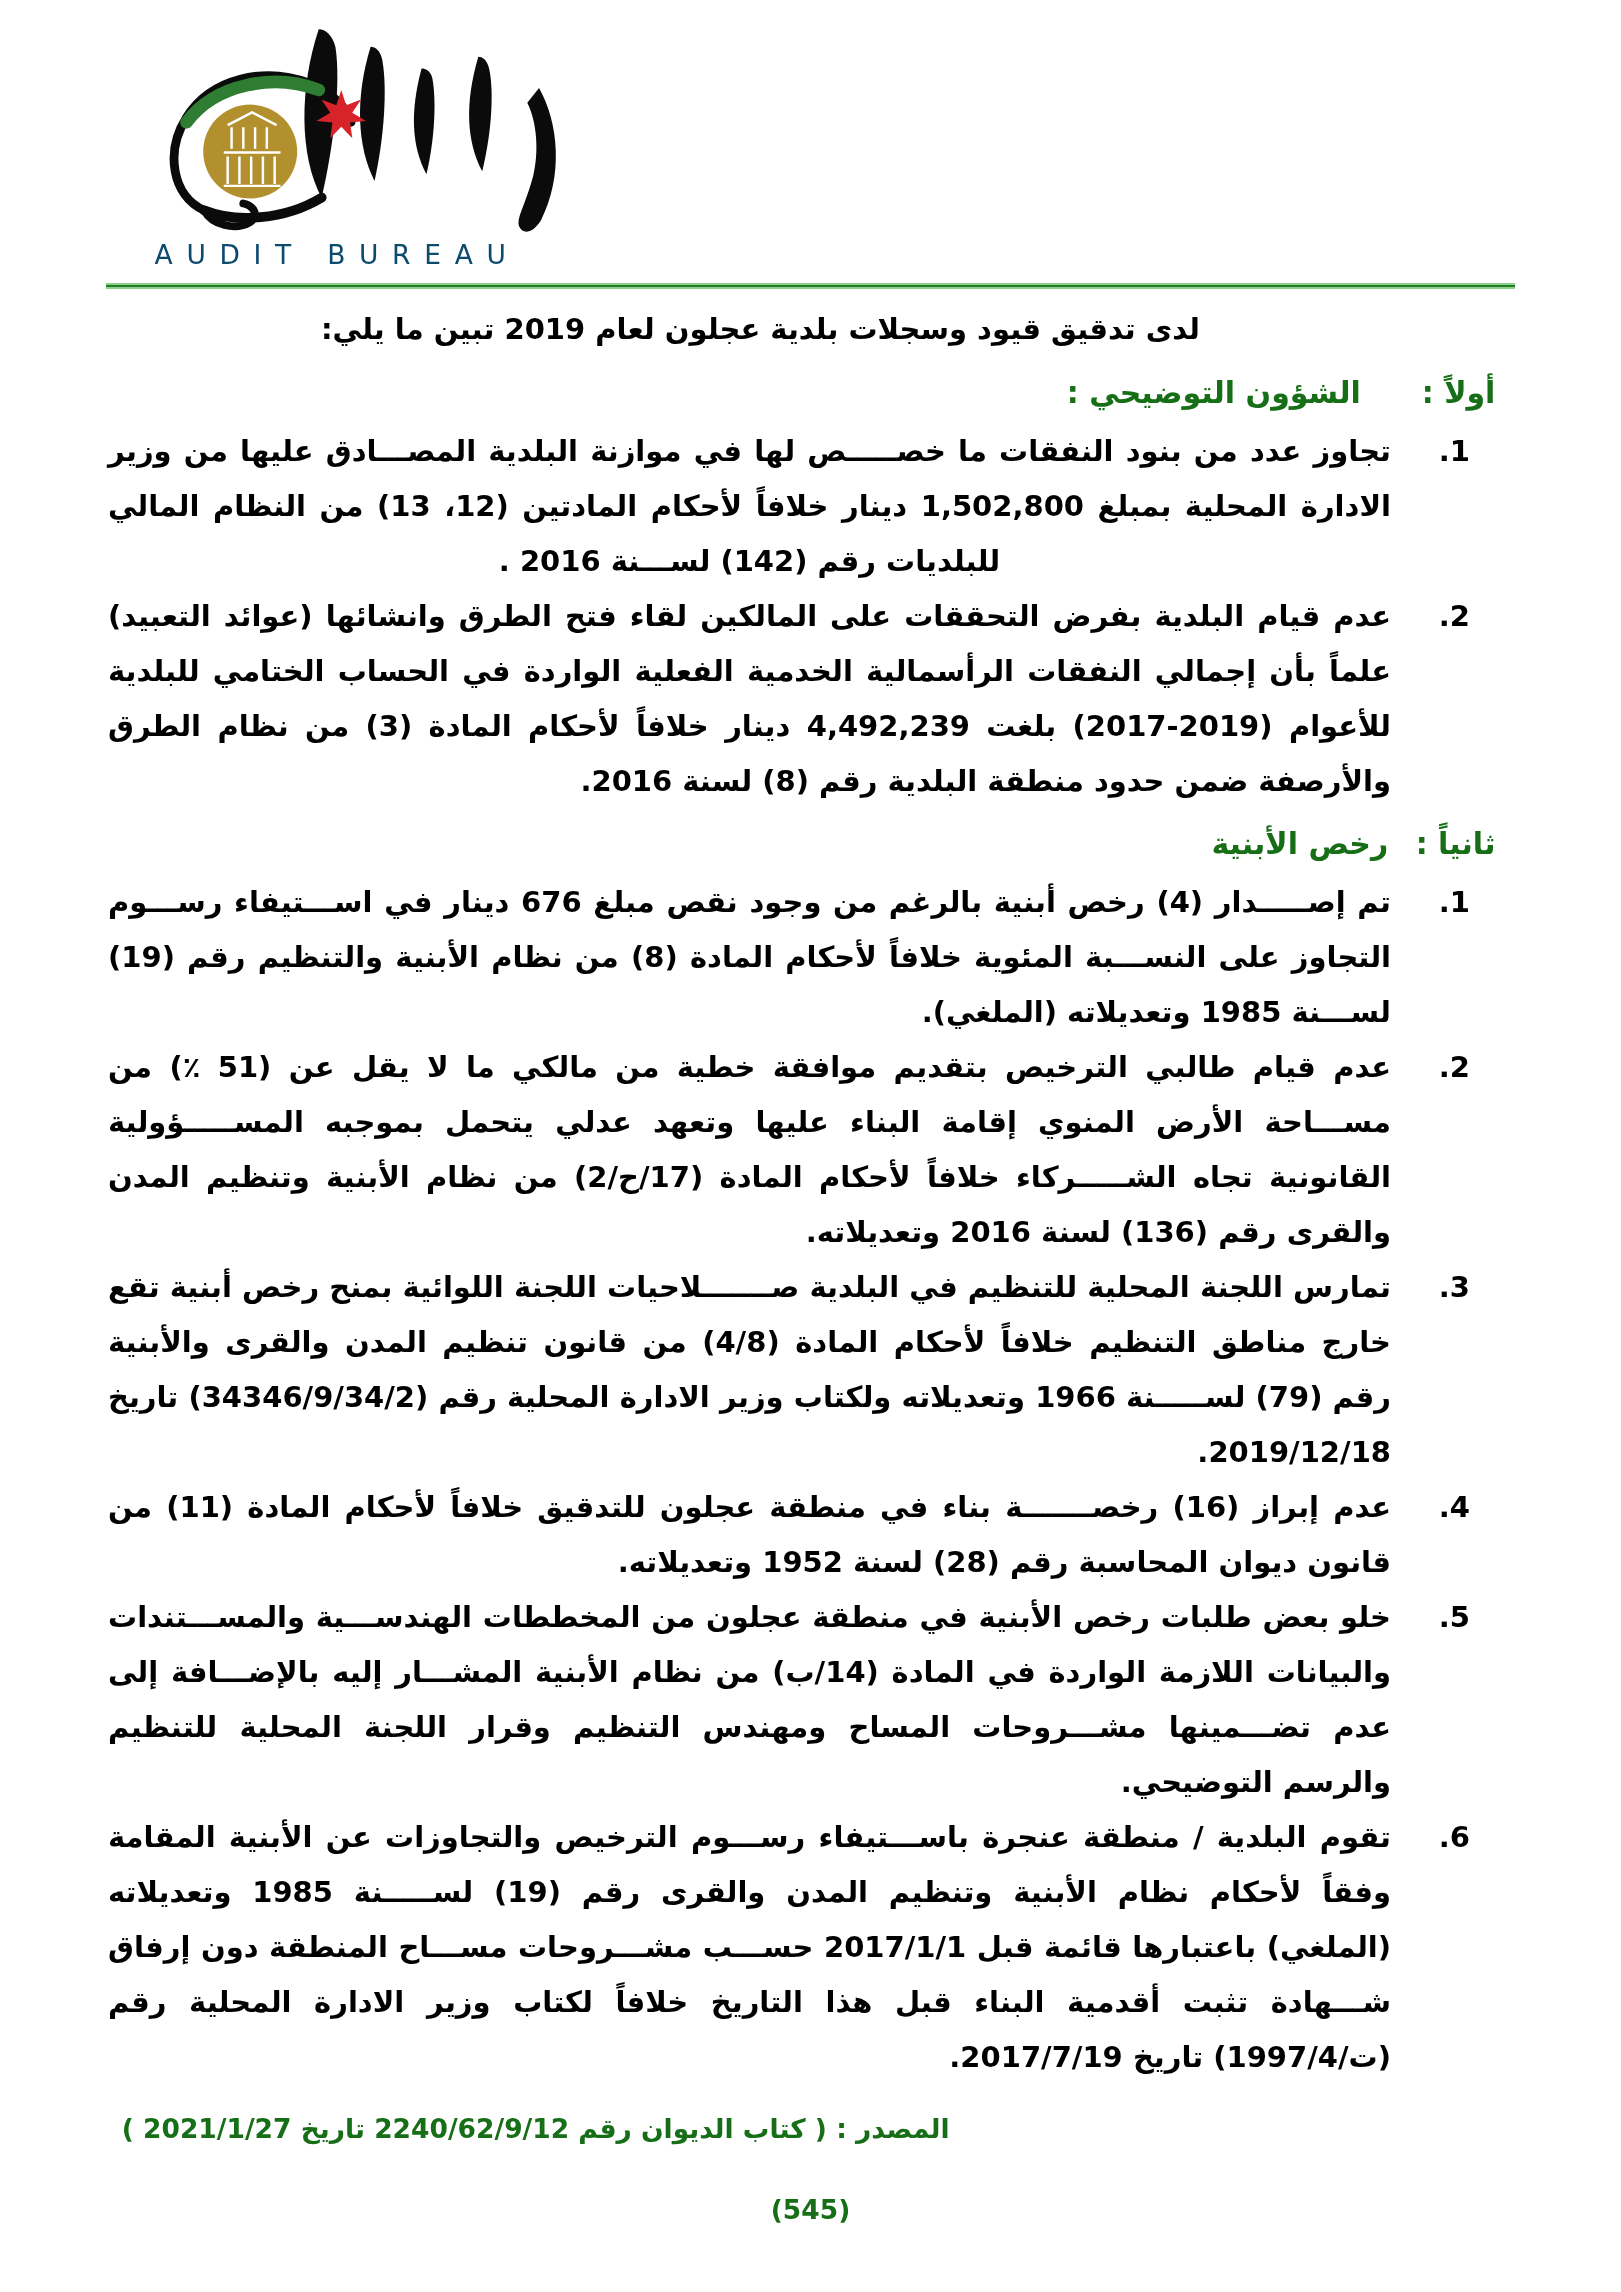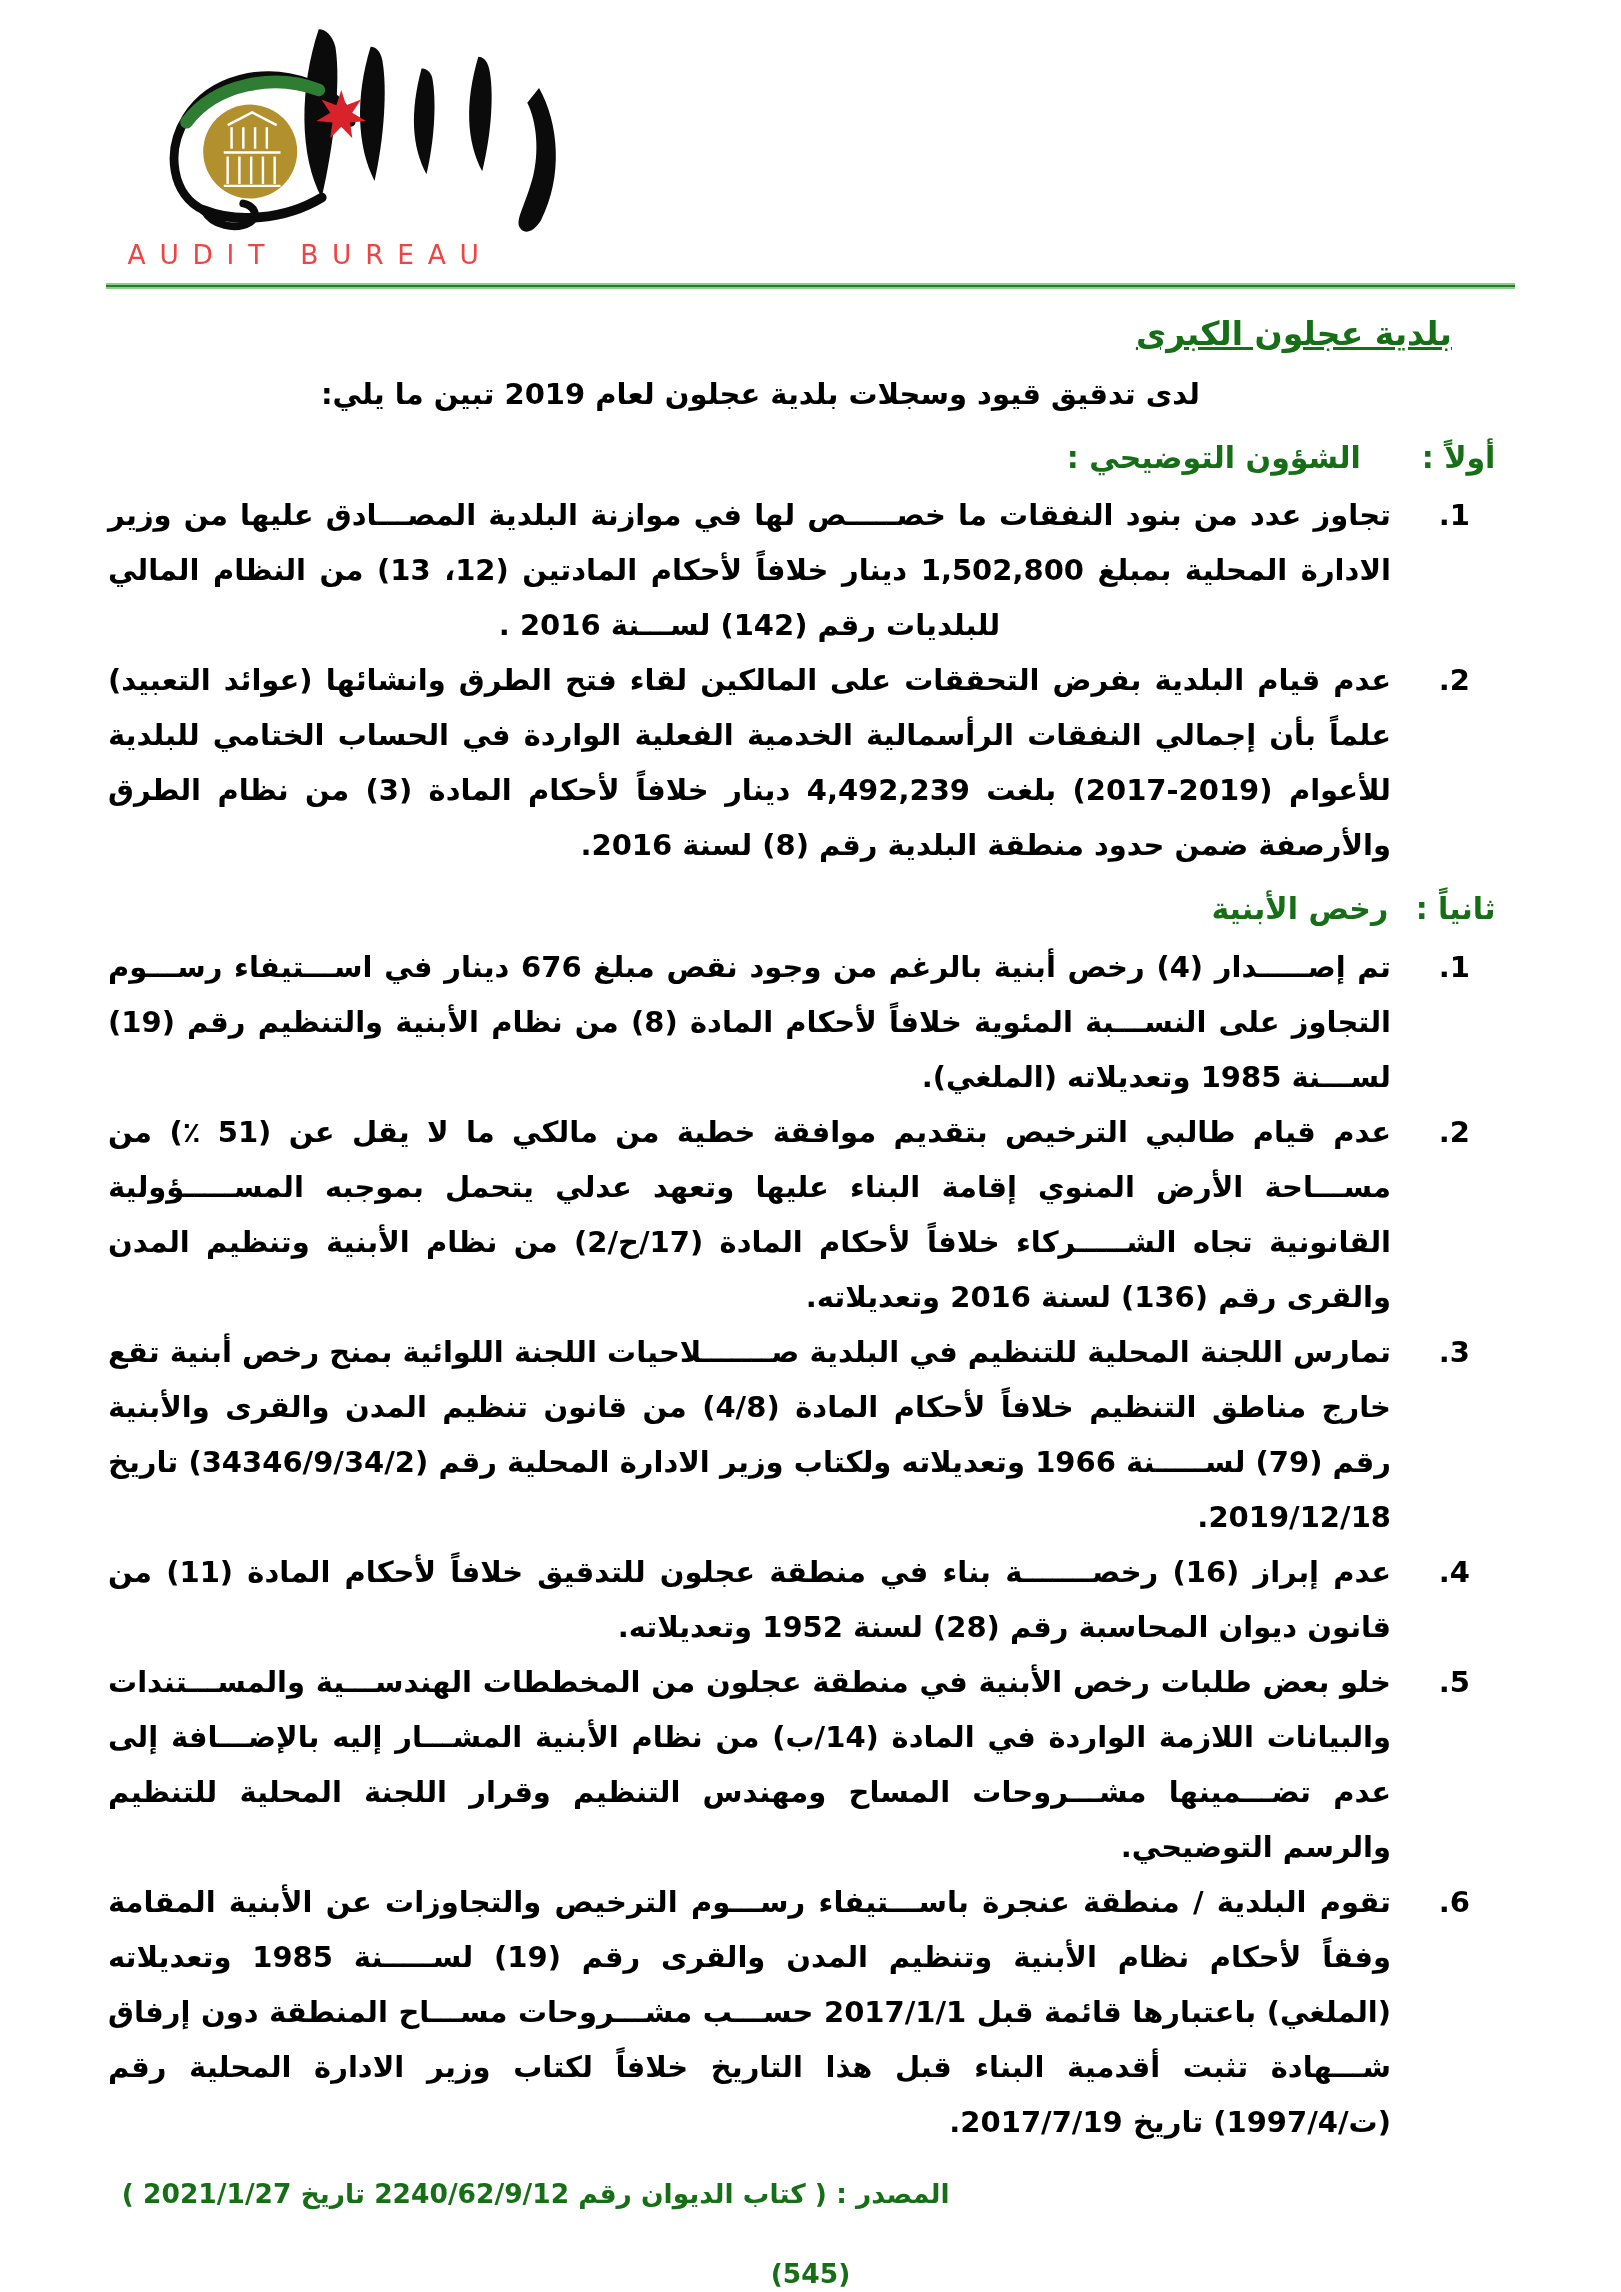--- a/index.html
+++ b/index.html
@@ -9,22 +9,22 @@
     background:#ffffff;
     overflow:hidden;
     font-family:"DejaVu Sans", sans-serif;
   }
   
   .header{position:absolute;top:29px;left:108px;right:108px;height:245px;}
   .logo{position:absolute;left:9.8px;top:0;width:470px;}
   .logo svg{display:block;}
   .logo-wordmark{
     width:392px;margin:2px 0 0 9.8px;
-    font-size:26.5px;font-weight:normal;color:#ef4444;
-    letter-spacing:13.7px;text-align:left;white-space:nowrap;
+    font-size:26.5px;font-weight:normal;color:#0c4a6e;
+    letter-spacing:13.7px;text-align:right;white-space:nowrap;
   }
   .report-title{
     position:absolute;right:118px;top:76px;
     color:#166e16;font-size:43px;font-weight:bold;
     direction:rtl;white-space:nowrap;
   }
   
   .rule{
     position:absolute;top:283px;left:106px;right:106px;height:5.9px;
     background:linear-gradient(to bottom,
@@ -109,21 +109,20 @@
       </svg>
       <div class="logo-wordmark">AUDIT BUREAU</div>
     </div>
 
   </div>
 
   <div class="rule"></div>
 
   <div class="content">
 
-    <div class="page-title">بلدية عجلون الكبرى</div>
 
     <div class="intro">لدى تدقيق قيود وسجلات بلدية عجلون لعام 2019 تبين ما يلي:</div>
 
     <div class="sec-head gap-wide">
       <span>أولاً :</span>
       <span>الشؤون التوضيحي :</span>
     </div>
 
     <div class="item">
       <div class="num">1.</div>

